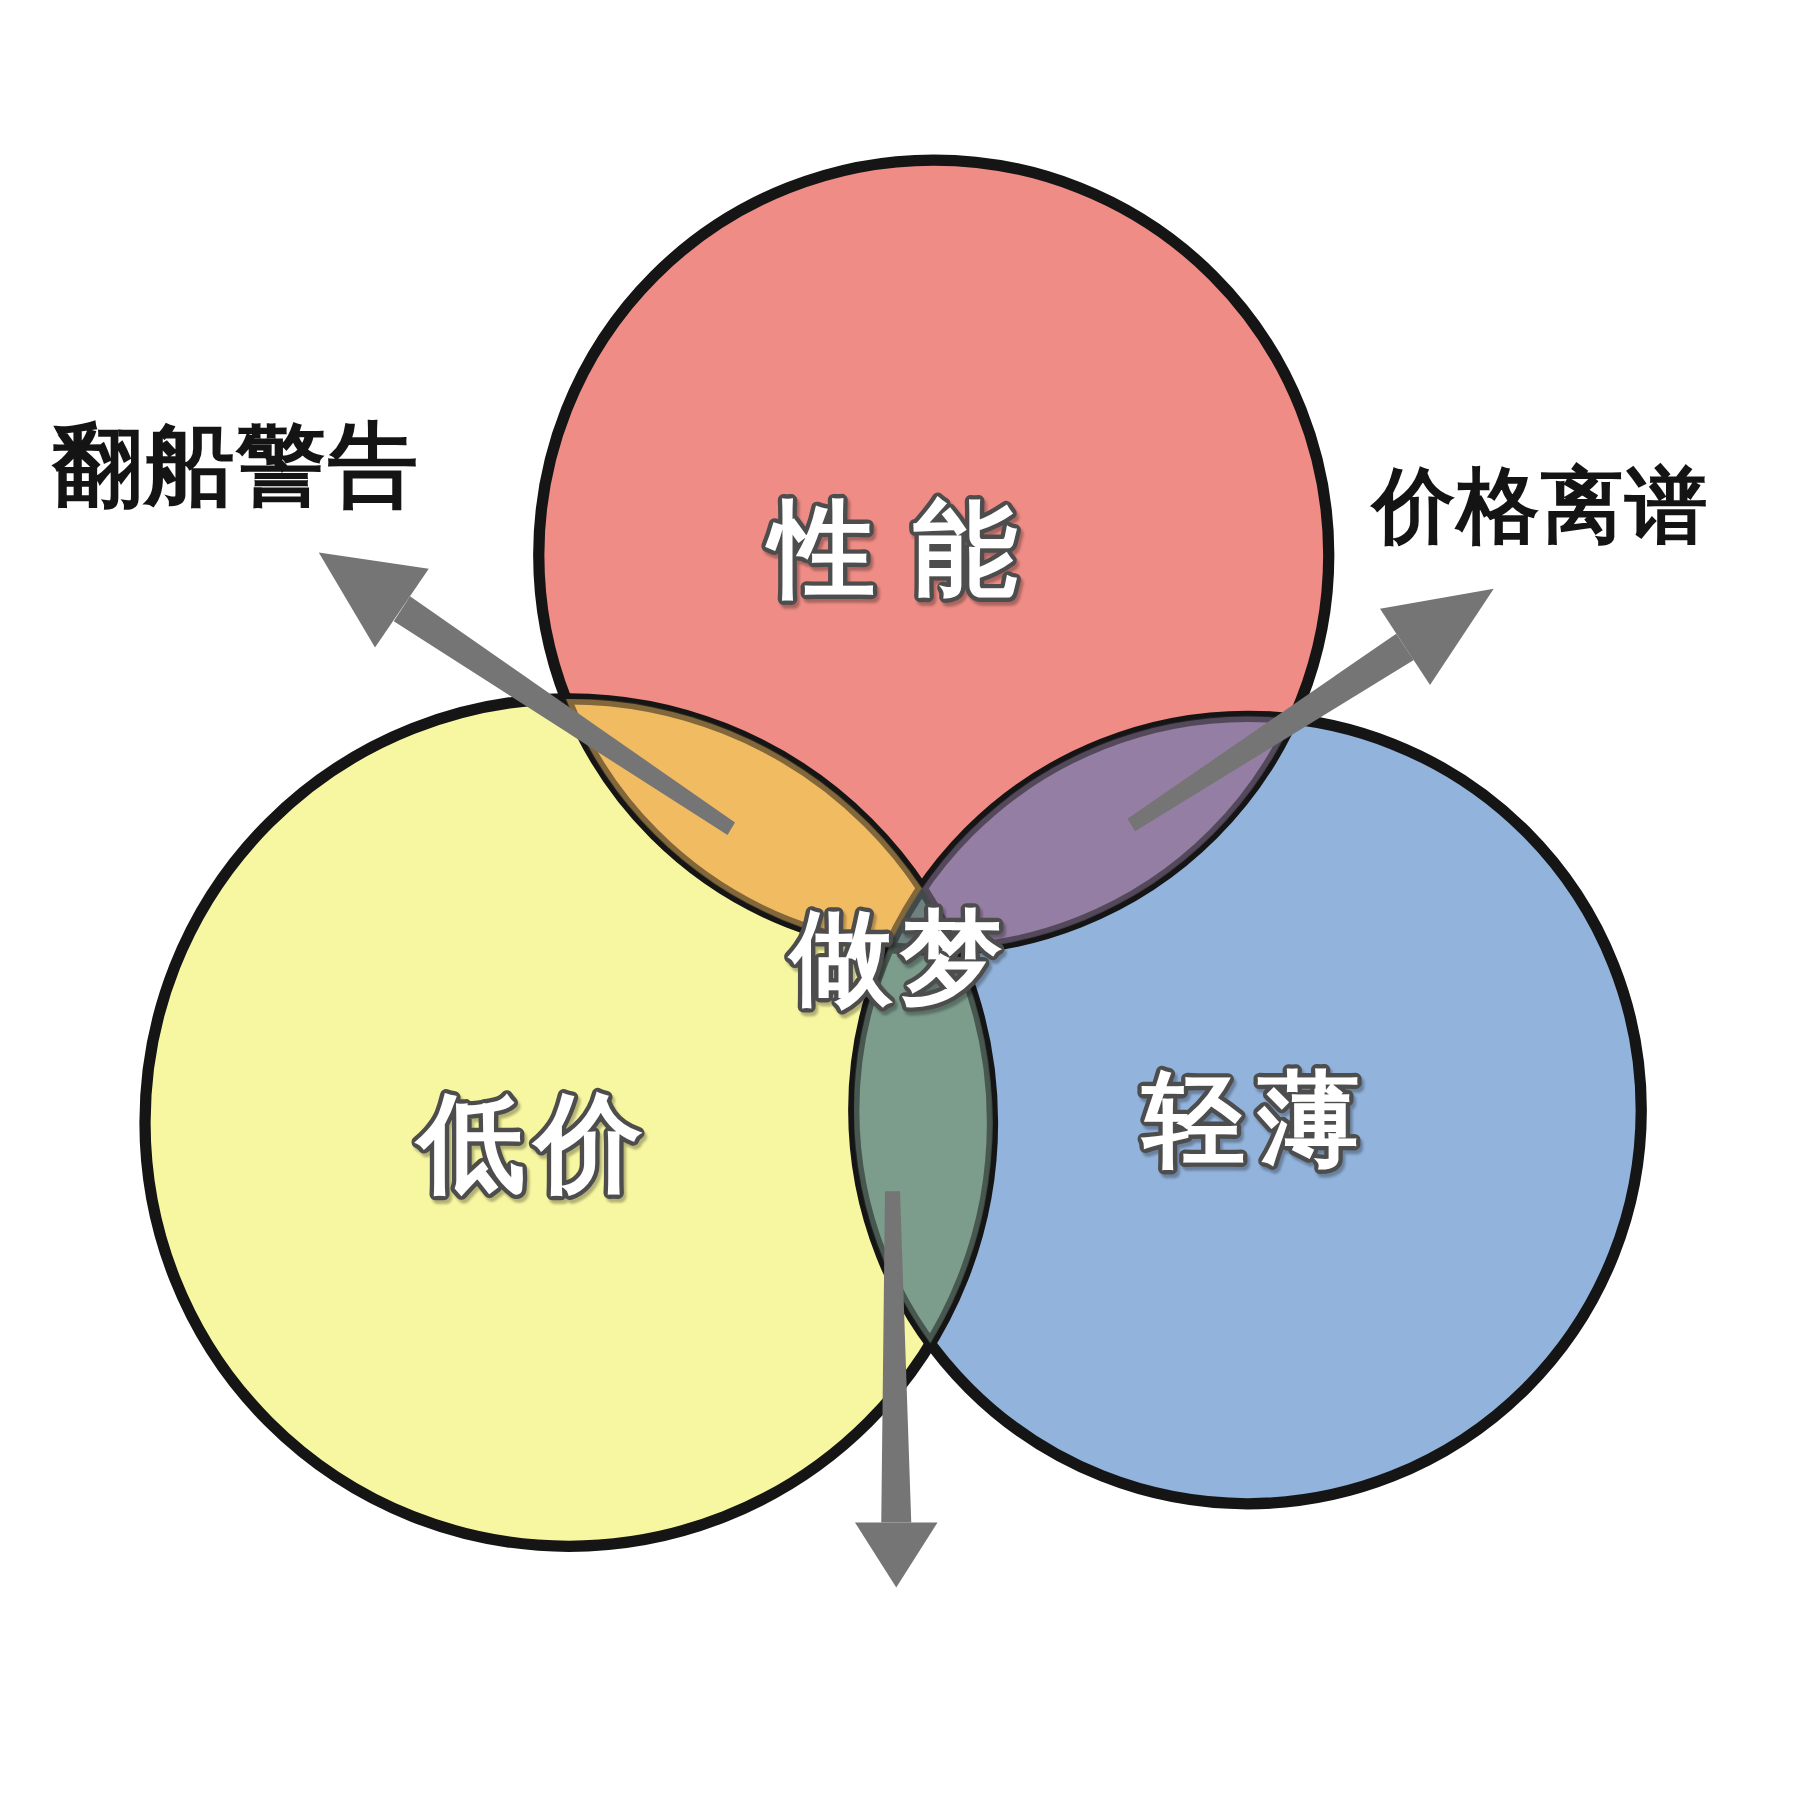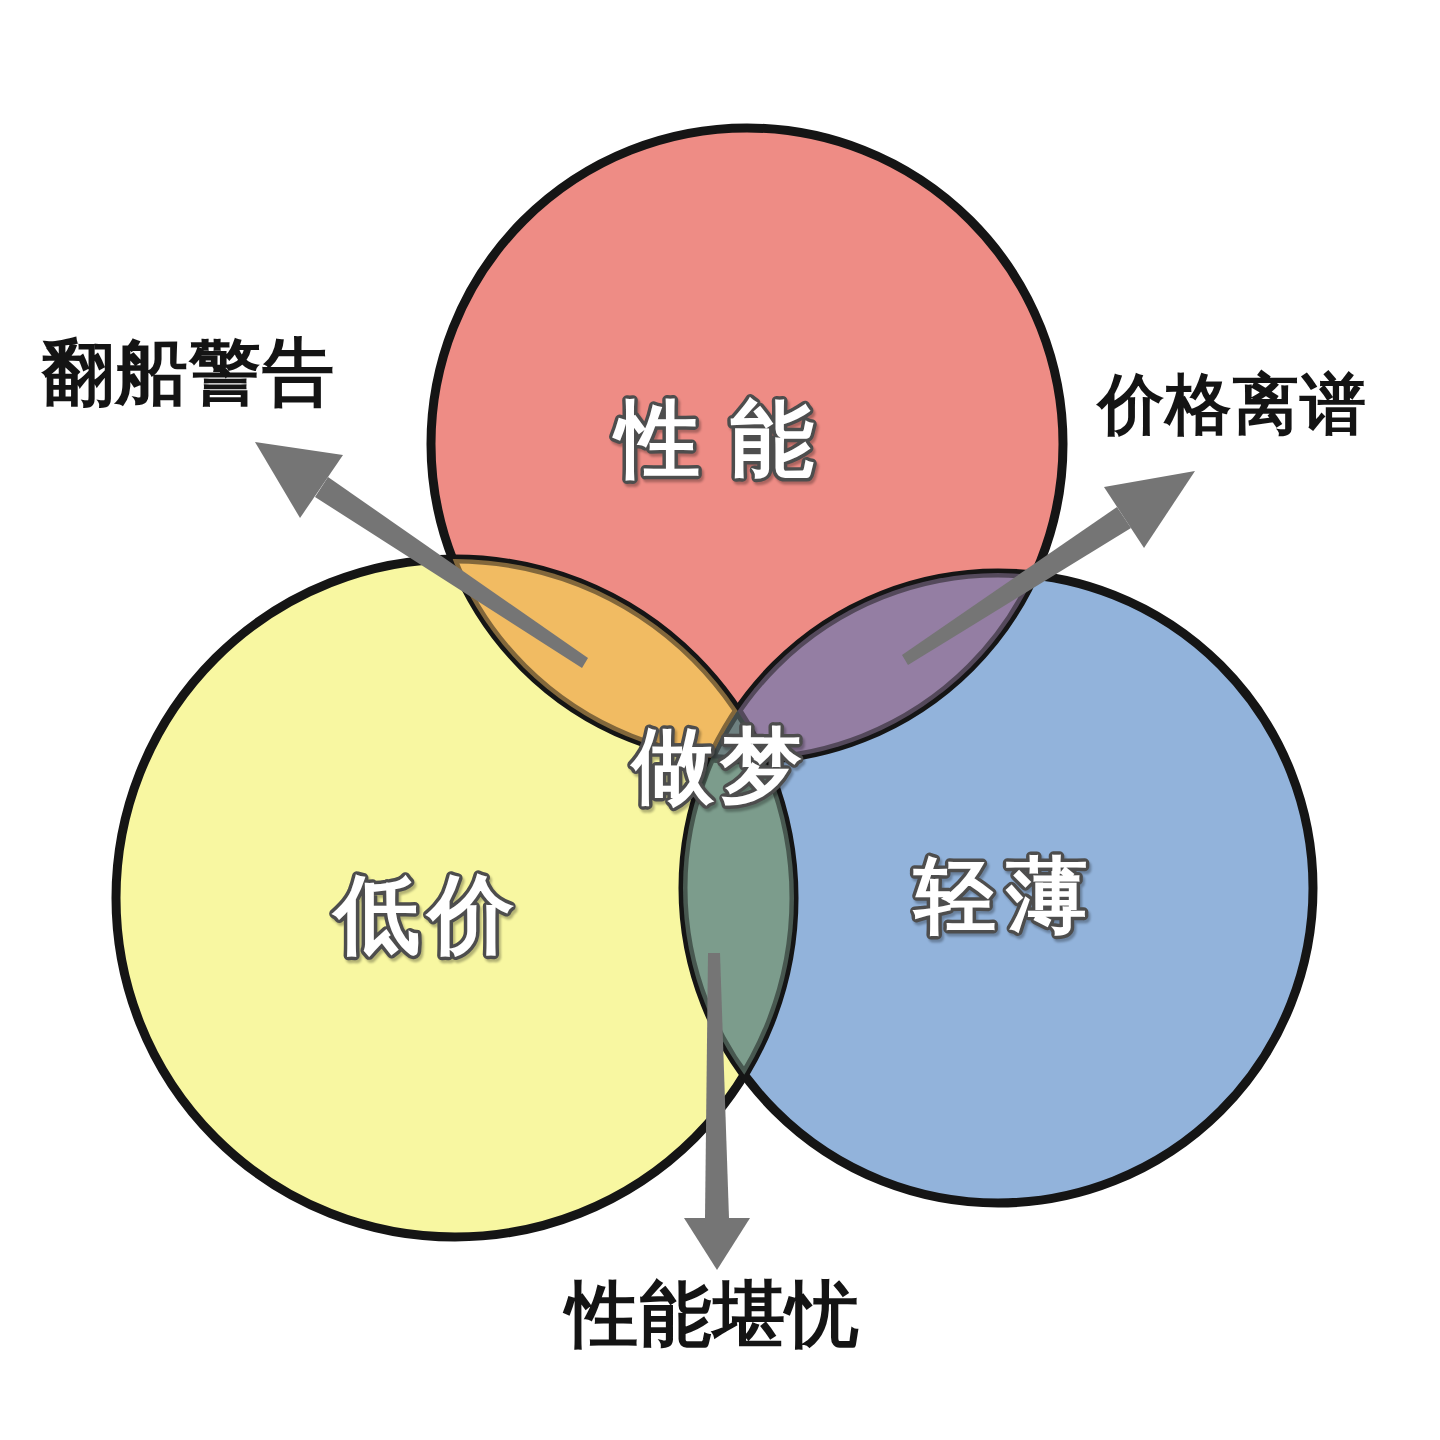--- a/index.html
+++ b/index.html
@@ -110,15 +110,14 @@
     </g>
 
     <text class="circle-label" x="730" y="468" font-size="84" text-anchor="middle" letter-spacing="30" stroke-width="7" fill="#ffffff" stroke="#4d4d4d">性能</text>
     <text class="circle-label" x="428" y="944" font-size="86" text-anchor="middle" letter-spacing="8" stroke-width="7" fill="#ffffff" stroke="#4d4d4d">低价</text>
     <text class="circle-label" x="1006" y="924" font-size="82" text-anchor="middle" letter-spacing="10" stroke-width="7" fill="#ffffff" stroke="#4d4d4d">轻薄</text>
     <text class="circle-label" x="720" y="794" font-size="82" text-anchor="middle" letter-spacing="6" stroke-width="7" fill="#ffffff" stroke="#4d4d4d">做梦</text>
   </svg>
 
   <div class="annotation top-right">价格离谱</div>
   <div class="annotation top-left">翻船警告</div>
-  <div class="annotation bottom">性能堪忧</div>
 
 </div>
 
 </body></html>

